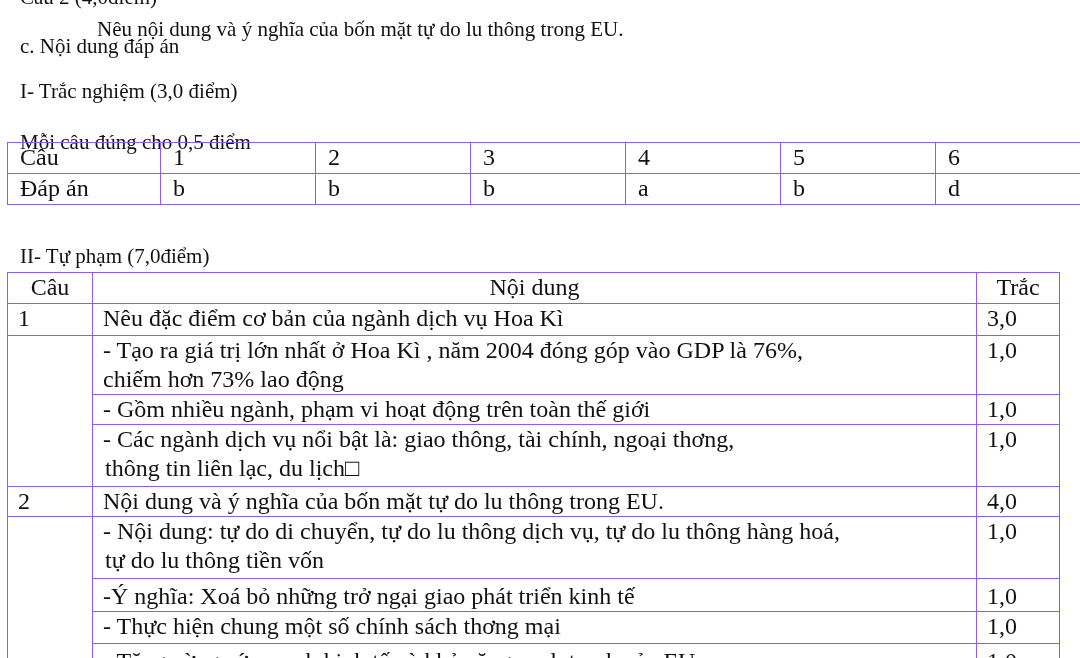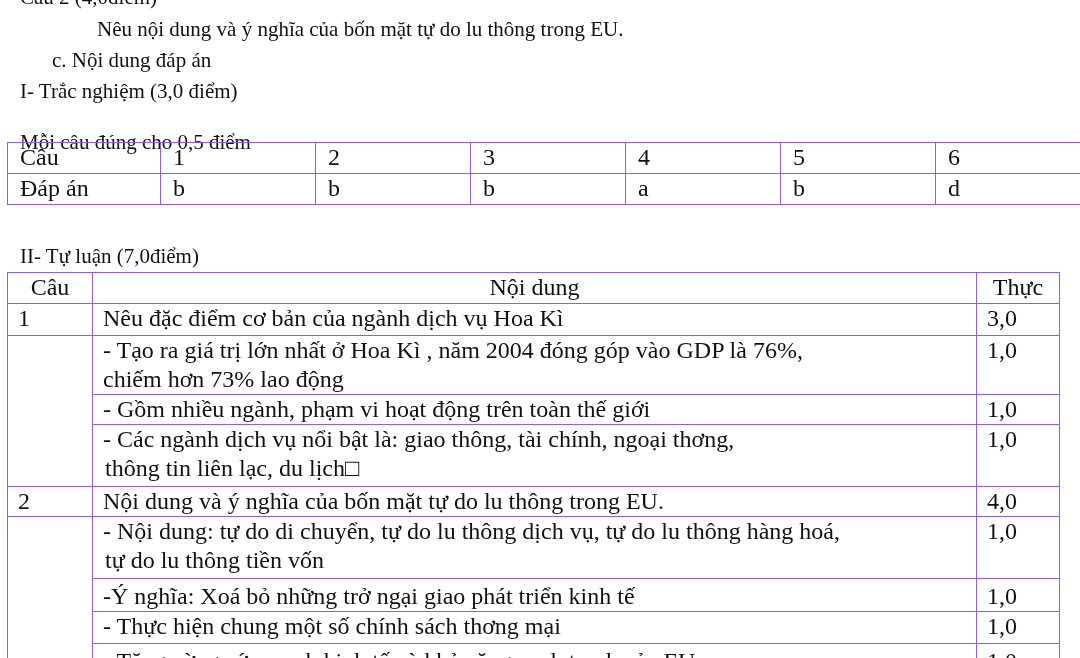--- a/index.html
+++ b/index.html
@@ -16,21 +16,21 @@
   #t2 { left:7px; top:272px; width:1052px; }
   #t2 td { padding-left:10px; }
   .c { text-align:center; padding-left:0 !important; }
   .ind { padding-left:12px; }
 </style>
 </head>
 <body>
 
 <div class="line" style="left:20px; top:-18px;">Câu 2 (4,0điểm)</div>
 <div class="line" style="left:97px; top:14px;">Nêu nội dung và ý nghĩa của bốn mặt tự do lu thông trong EU.</div>
-<div class="line" style="left:20px; top:45px;margin-left:32px;">c. Nội dung đáp án</div>
+<div class="line" style="left:20px; top:31px;">c. Nội dung đáp án</div>
 <div class="line" style="left:20px; top:76px;">I- Trắc nghiệm (3,0 điểm)</div>
 <div class="line" style="left:20px; top:108px;margin-top:19px;">Mỗi câu đúng cho 0,5 điểm</div>
 
 <table id="t1">
   <colgroup>
     <col style="width:153px">
       <col style="width:155px">
       <col style="width:155px">
       <col style="width:155px">
       <col style="width:155px">
@@ -52,33 +52,33 @@
     <td>b</td>
     <td>b</td>
     <td>b</td>
     <td>a</td>
     <td>b</td>
     <td>d</td>
   </tr>
 </tbody>
   </table>
 
-<div class="line" style="left:20px; top:241px;">II- Tự luận (7,0điểm)</div>
+<div class="line" style="left:20px; top:241px;">II- Tự phạm (7,0điểm)</div>
 
 <table id="t2">
   <colgroup>
     <col style="width:85px">
       <col style="width:884px">
       <col style="width:83px">
   </colgroup>
   <tbody>
       <tr style="height:31px">
     <td class="c">Câu</td>
     <td class="c">Nội dung</td>
-    <td class="c">Thực</td>
+    <td class="c">Trắc</td>
   </tr>
   <tr style="height:32px">
     <td>1</td>
     <td>Nêu đặc điểm cơ bản của ngành dịch vụ Hoa Kì</td>
     <td>3,0</td>
   </tr>
   <tr style="height:59px">
     <td rowspan="3"></td>
     <td>
       <div>- Tạo ra giá trị lớn nhất ở Hoa Kì , năm 2004 đóng góp vào GDP là 76%,</div>

